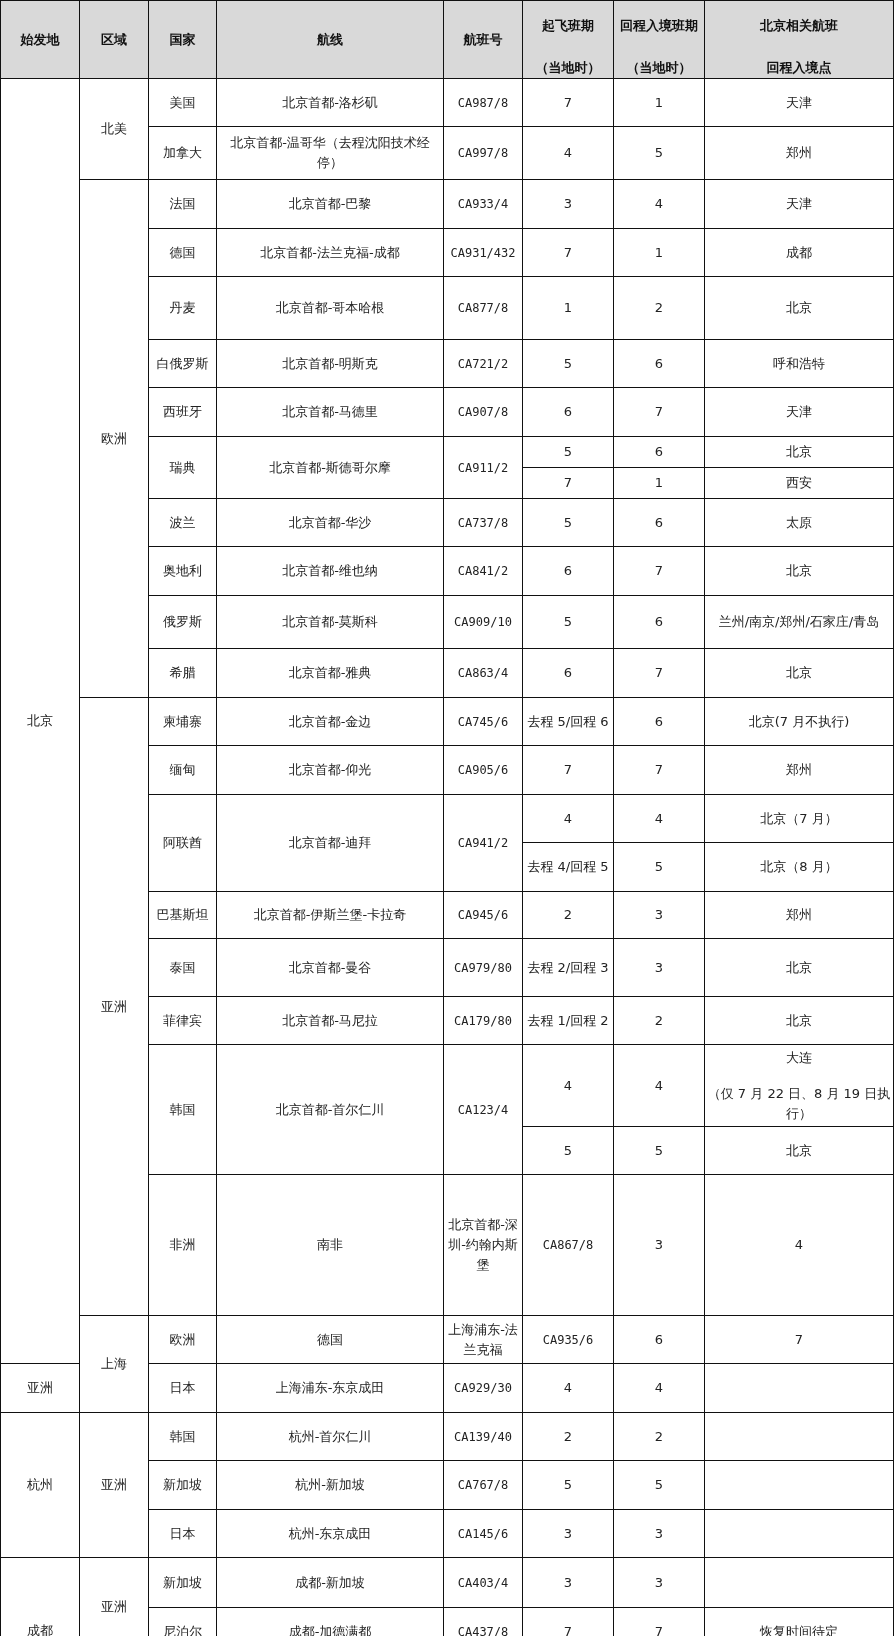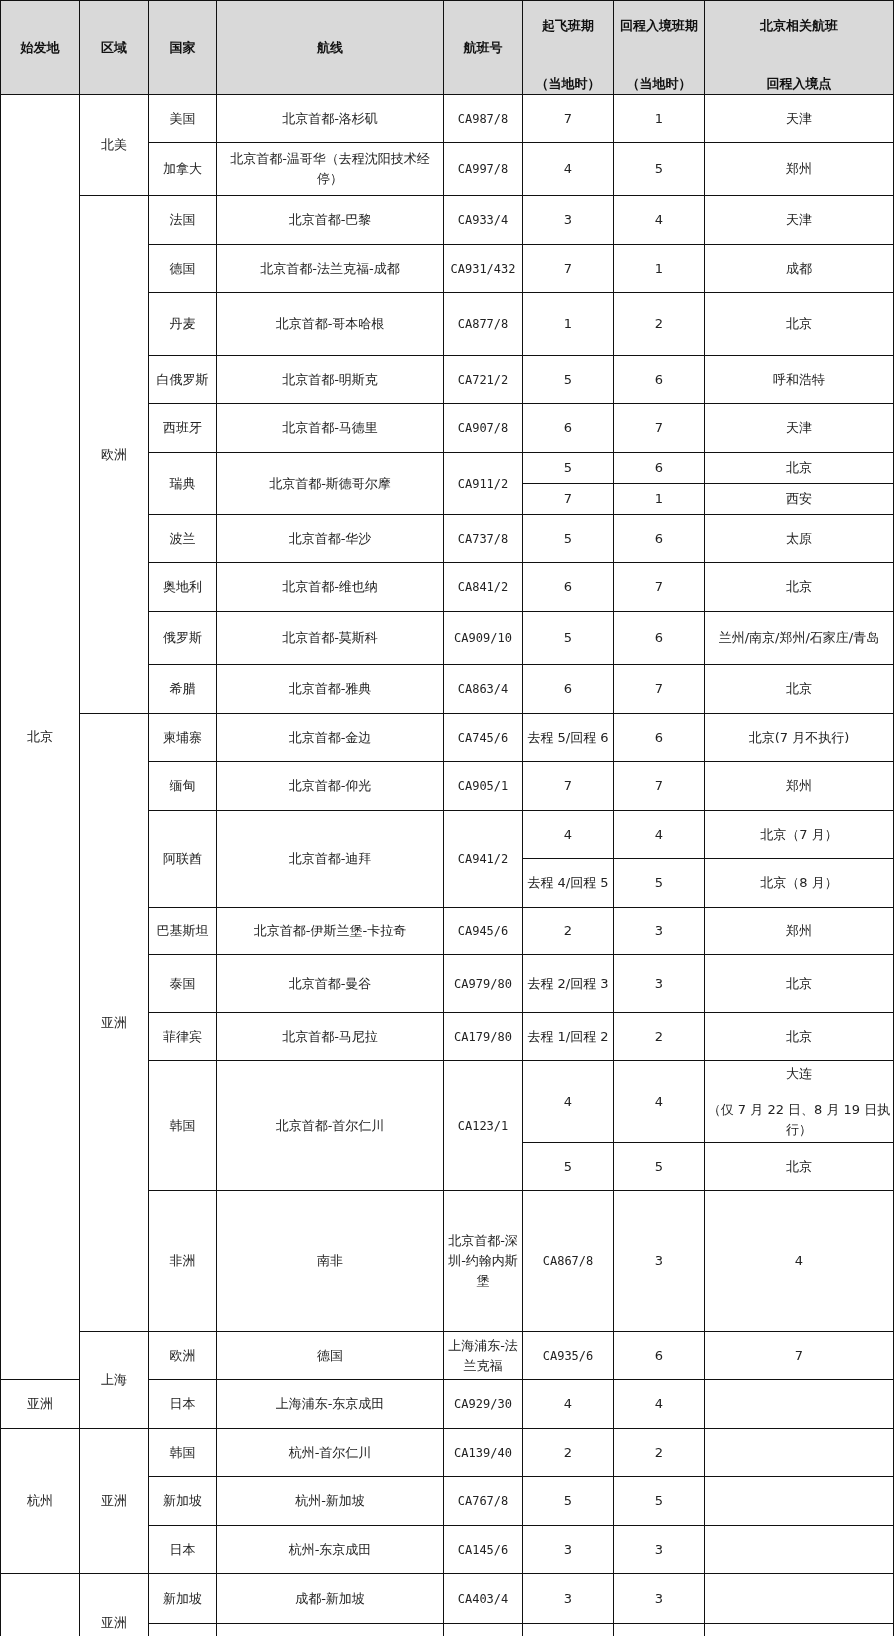--- a/index.html
+++ b/index.html
@@ -19,21 +19,21 @@
     padding: 0 2px;
     line-height: 20px;
     overflow: hidden;
   }
   th {
     background: #d9d9d9;
     font-weight: bold;
     font-size: 13px;
     color: #111111;
   }
-  th .line2 { display: block; margin-top: 38px; }
+  th .line2 { display: block; margin-top: 22px; }
   th .line1 { display: block; margin-top: 15px; }
   .num { font-family: "DejaVu Sans Mono", "Liberation Mono", monospace; font-size: 12px; }
   .wrap { white-space: normal; word-break: break-all; }
   .note { display: block; margin-top: 16px; }
 </style>
 </head>
 <body>
 
 <table>
   <colgroup>
@@ -192,21 +192,21 @@
       <td>北京首都-金边</td>
       <td class="num">CA745/6</td>
       <td>去程 5/回程 6</td>
       <td>6</td>
       <td>北京(7 月不执行)</td>
     </tr>
 
     <tr style="height:49px">
       <td>缅甸</td>
       <td>北京首都-仰光</td>
-      <td class="num">CA905/1</td>
+      <td class="num">CA905/6</td>
       <td>7</td>
       <td>7</td>
       <td>郑州</td>
     </tr>
 
     <tr style="height:48px">
       <td rowspan="2">阿联酋</td>
       <td rowspan="2">北京首都-迪拜</td>
       <td rowspan="2" class="num">CA941/2</td>
       <td>4</td>
@@ -243,21 +243,21 @@
       <td>北京首都-马尼拉</td>
       <td class="num">CA179/80</td>
       <td>去程 1/回程 2</td>
       <td>2</td>
       <td>北京</td>
     </tr>
 
     <tr style="height:82px">
       <td rowspan="2">韩国</td>
       <td rowspan="2">北京首都-首尔仁川</td>
-      <td rowspan="2" class="num">CA123/1</td>
+      <td rowspan="2" class="num">CA123/4</td>
       <td>4</td>
       <td>4</td>
       <td class="wrap"><span>大连</span><span class="note">（仅 7 月 22 日、8 月 19 日执行）</span></td>
     </tr>
 
     <tr style="height:48px">
       <td>5</td>
       <td>5</td>
       <td>北京</td>
     </tr>

